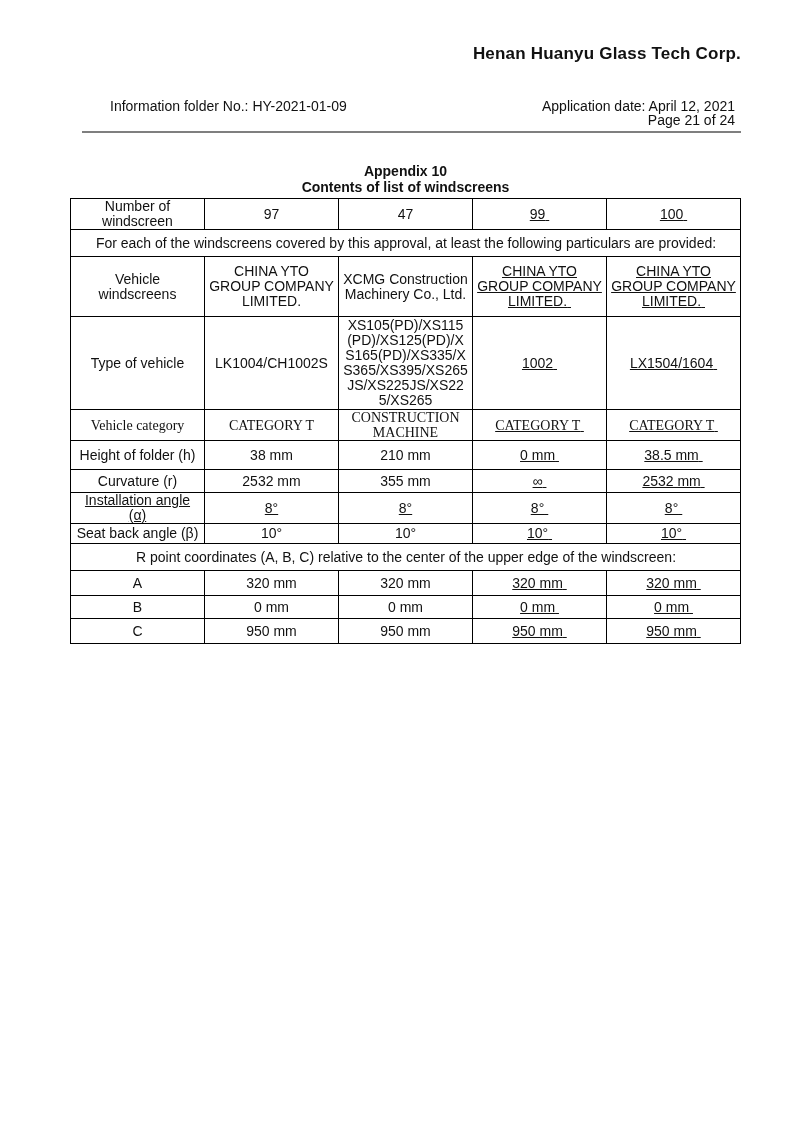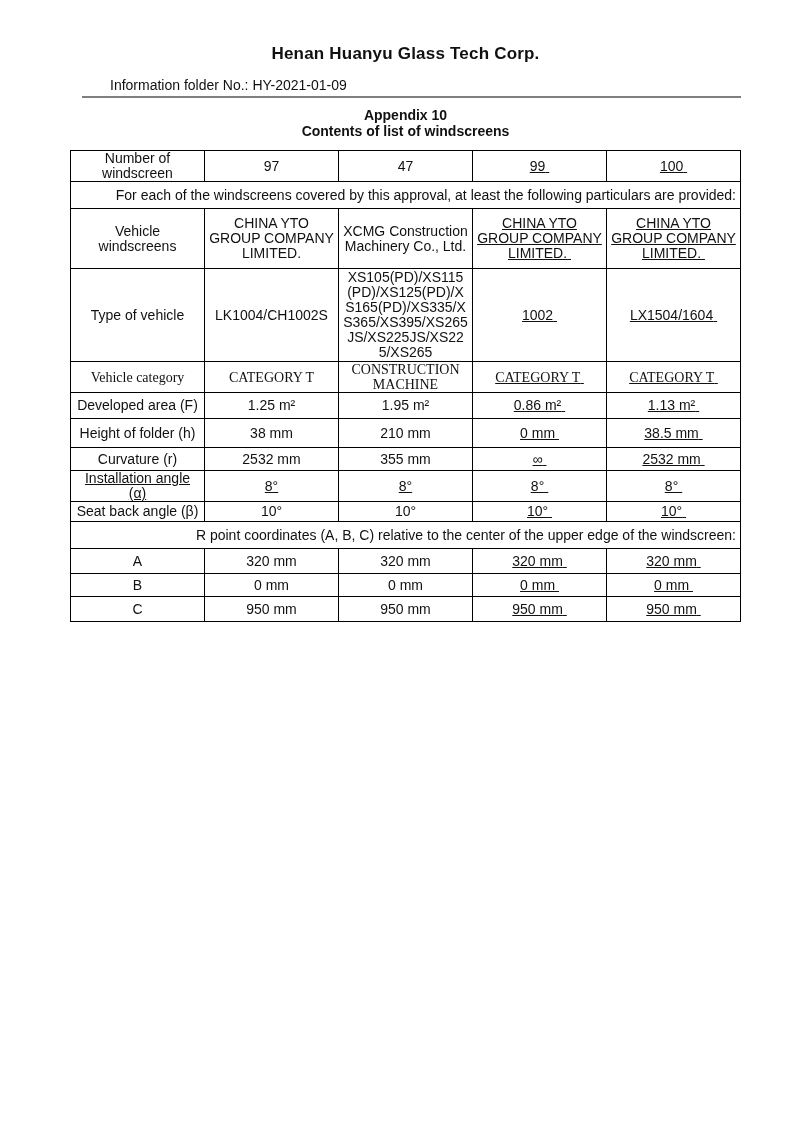--- a/index.html
+++ b/index.html
@@ -17,72 +17,72 @@
   }
   .content {
     margin-left: 70px;
     width: 671px;
   }
   .company-title {
     margin: 0;
     padding-top: 44px;
     font-size: 17px;
     font-weight: bold;
-    text-align: center;
+    text-align: right;
     letter-spacing: 0.2px;
   }
   .meta-row {
     display: flex;
     justify-content: space-between;
     align-items: flex-start;
-    margin-top: 14px;
+    margin-top: 35px;
     padding-left: 40px;
     font-size: 14px;
     line-height: 14px;
   }
   .meta-right {
     text-align: right;
     padding-right: 6px;
   }
   .meta-right div { margin-bottom: 0; }
   .header-rule {
     border: none;
     border-top: 2px solid #7f7f7f;
     margin: 4px 0 0 12px;
     width: 659px;
   }
   .appendix-title {
-    margin-top: 9px;
+    margin-top: 30px;
     text-align: center;
     font-size: 14px;
     font-weight: bold;
   }
   .appendix-subtitle {
     text-align: center;
     font-size: 14px;
     font-weight: bold;
   }
   table.ws {
     border-collapse: collapse;
     table-layout: fixed;
     width: 671px;
-    margin-top: 11px;
+    margin-top: 3px;
     font-size: 14px;
     line-height: 15px;
   }
   table.ws col { width: 20%; }
   table.ws td {
     border: 1.5px solid #000000;
     padding: 0 4px;
     text-align: center;
     vertical-align: middle;
     overflow: hidden;
   }
   table.ws td.note-cell {
-    text-align: right;
+    text-align: center;
     padding-left: 5px;
   }
   
   td.u { text-decoration: underline; }
   td.u::after { content: "\00a0"; }
   
   td.brk { word-break: break-all; }
   
   tr.r-num   { height: 30px; }
   tr.r-note1 { height: 27px; }
@@ -101,20 +101,24 @@
 </style>
 </head>
 <body>
 
 <div class="content">
 
   <h1 class="company-title">Henan Huanyu Glass Tech Corp.</h1>
 
   <div class="meta-row">
     <div>Information folder No.: HY-2021-01-09</div>
+    <div class="meta-right">
+      <div>Application date: April 12, 2021</div>
+      <div>Page 21 of 24</div>
+    </div>
   </div>
 
   <hr class="header-rule">
 
   <div class="appendix-title">Appendix 10</div>
   <div class="appendix-subtitle">Contents of list of windscreens</div>
 
   <table class="ws">
     <colgroup>
         <col>
@@ -154,27 +158,20 @@
       </tr>
 
       <tr class="r-cat">
         <td>Vehicle category</td>
         <td>CATEGORY T</td>
         <td>CONSTRUCTION MACHINE</td>
         <td class="u">CATEGORY T</td>
         <td class="u">CATEGORY T</td>
       </tr>
 
-      <tr class="r-dev">
-        <td>Developed area (F)</td>
-        <td>1.25 m²</td>
-        <td>1.95 m²</td>
-        <td class="u">0.86 m²</td>
-        <td class="u">1.13 m²</td>
-      </tr>
 
       <tr class="r-hseg">
         <td>Height of folder (h)</td>
         <td>38 mm</td>
         <td>210 mm</td>
         <td class="u">0 mm</td>
         <td class="u">38.5 mm</td>
       </tr>
 
       <tr class="r-curv">

